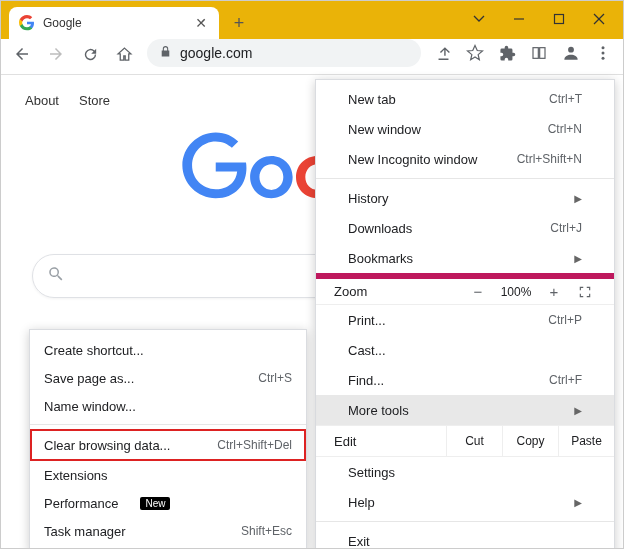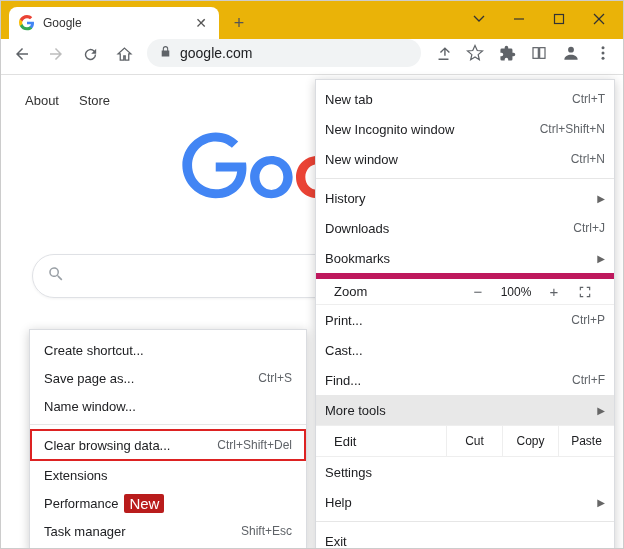--- a/index.html
+++ b/index.html
@@ -28,40 +28,40 @@
   
   .content { position:relative; padding: 18px 0 0 0; }
   .topnav { display:flex; gap:20px; padding-left:24px; font-size:13px; color:#333; }
   .logo { margin: 24px 0 0 0; text-align:center; }
   .logo-svg { width:260px; }
   .searchbox { margin: 30px auto 0; width: 560px; height:44px; border:1px solid #dfe1e5; border-radius:22px; display:flex; align-items:center; padding:0 14px; box-shadow:0 1px 3px rgba(0,0,0,0.05); }
   .searchbox .si { color:#9aa0a6; }
 
   
   .menu { position:absolute; top:78px; right:8px; width:300px; background:#fff; border:1px solid #dadce0; box-shadow:0 2px 10px rgba(0,0,0,0.2); z-index:10; padding:4px 0; font-size:13px; color:#202124; }
-  .mrow { display:flex; align-items:center; height:30px; padding:0 9px; justify-content:space-between; }
+  .mrow { display:flex; align-items:center; height:30px; padding:0 32px; justify-content:space-between; }
   .mrow.hover { background:#e8e8e8;gap:20px; }
   .mshort { color:#5f6368; font-size:12px; }
   .msep { height:1px; background:#e6e6e6; margin:4px 0; }
   .zoomrow { display:flex; align-items:center; height:32px; padding:0 14px 0 18px; justify-content:space-between; border-top:6px solid #be185d; border-bottom:1px solid #eee; }
   .zctrls { display:flex; align-items:center; gap:0; }
   .zbtn { width:32px; text-align:center; color:#5f6368; font-size:15px; }
   .zval { width:44px; text-align:center; font-size:12px; }
   .fs { width:30px; display:flex; justify-content:center; }
   .editrow { display:flex; align-items:center; height:32px; padding:0 0 0 18px; border-top:1px solid #eee; border-bottom:1px solid #eee; }
   .editrow .lbl { flex:1; }
   .editbtn { width:56px; text-align:center; border-left:1px solid #eee; height:100%; display:flex; align-items:center; justify-content:center; font-size:12px; }
 
   
   .submenu { position:absolute; top:328px; left:28px; width:278px; background:#fff; border:1px solid #dadce0; box-shadow:0 2px 10px rgba(0,0,0,0.2); z-index:11; padding:6px 0; font-size:13px; color:#202124; }
   .srow { display:flex; align-items:center; height:28px; padding:0 14px; justify-content:space-between; }
   .srow .shc { color:#5f6368; font-size:12px; }
   .srow.highlight { outline:2px solid #d22; outline-offset:-2px; height:32px; }
   .ssep { height:1px; background:#e6e6e6; margin:4px 0; }
-  .badge { display:inline-block; background:#b91c1c; color:#fff; font-size:15px; padding:1px 5px; border-radius:2px; margin-left:6px; }
+  .badge { display:inline-block; background:#000000; color:#fff; font-size:10px; padding:1px 5px; border-radius:2px; margin-left:22px; }
   .perfrow { display:flex; align-items:center; }
 
   .chev { font-size:10px; color:#666; }
 </style>
 </head>
 <body>
 
 <div class="titlebar">
   <div class="tab">
     <span class="tab-favicon">
@@ -185,26 +185,26 @@
         </svg></span>
   </div>
 </div>
 
 <div class="menu">
   <div class="mrow">
       <span>New tab</span>
       <span class="mshort">Ctrl+T</span>
     </div>
   <div class="mrow">
+      <span>New window</span>
+      <span class="mshort">Ctrl+N</span>
+    </div>
+  <div class="mrow">
       <span>New Incognito window</span>
       <span class="mshort">Ctrl+Shift+N</span>
-    </div>
-  <div class="mrow">
-      <span>New window</span>
-      <span class="mshort">Ctrl+N</span>
     </div>
   <div class="msep"></div>
   <div class="mrow">
       <span>History</span>
       <span class="chev">▶</span>
     </div>
   <div class="mrow">
       <span>Downloads</span>
       <span class="mshort">Ctrl+J</span>
     </div>

